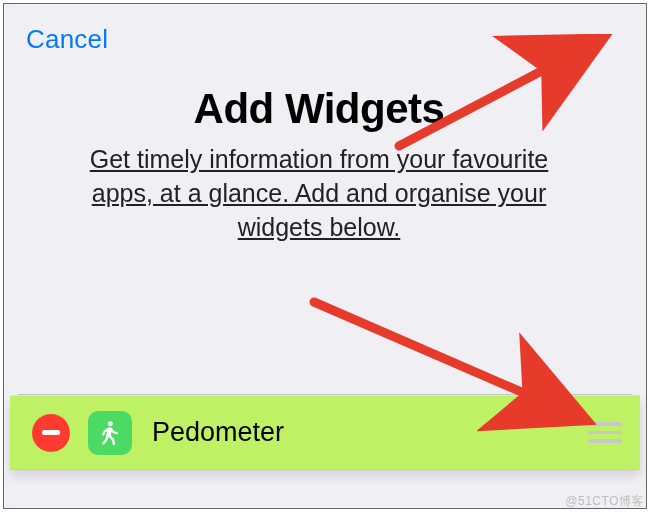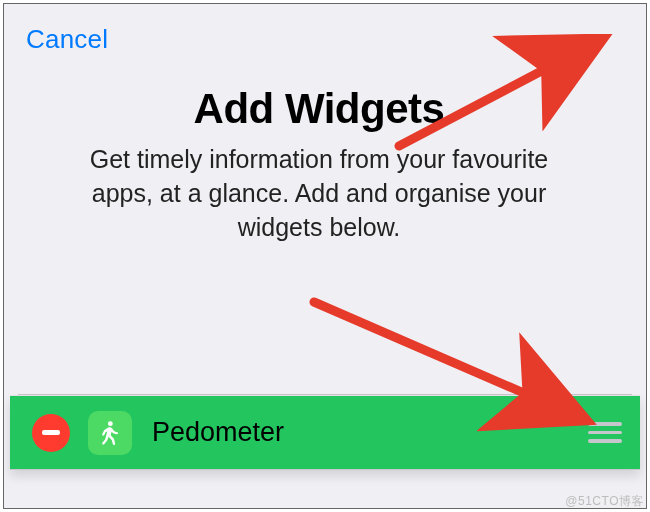--- a/index.html
+++ b/index.html
@@ -44,37 +44,38 @@
     color: #000;
     margin: 0 0 10px 0;
     letter-spacing: -0.5px;
   }
   .hero-sub {
     font-size: 25px;
     line-height: 1.35;
     color: #222;
     margin: 0 auto;
     max-width: 520px;
+    text-decoration: underline;
   }
   .list-area {
     position: absolute;
     left: 6px; right: 6px;
     top: 388px;
     padding-top: 2px;
   }
   .row-sep-top {
     height: 1px;
     background: #c9c8ce;
     margin: 0 8px 0 8px;
   }
   .widget-row {
     display: flex;
     align-items: center;
     height: 75px;
-    background: #22c55e;
+    background: #bef264;
     border-top: 1px solid #e1e1e4;
     border-bottom: 1px solid #c8c7cd;
     box-shadow: 0 6px 10px rgba(0,0,0,0.12);
     padding: 0 14px 0 22px;
   }
   .remove-btn {
     width: 38px; height: 38px;
     border-radius: 50%;
     background: #ff3b30;
     display: flex; align-items: center; justify-content: center;

